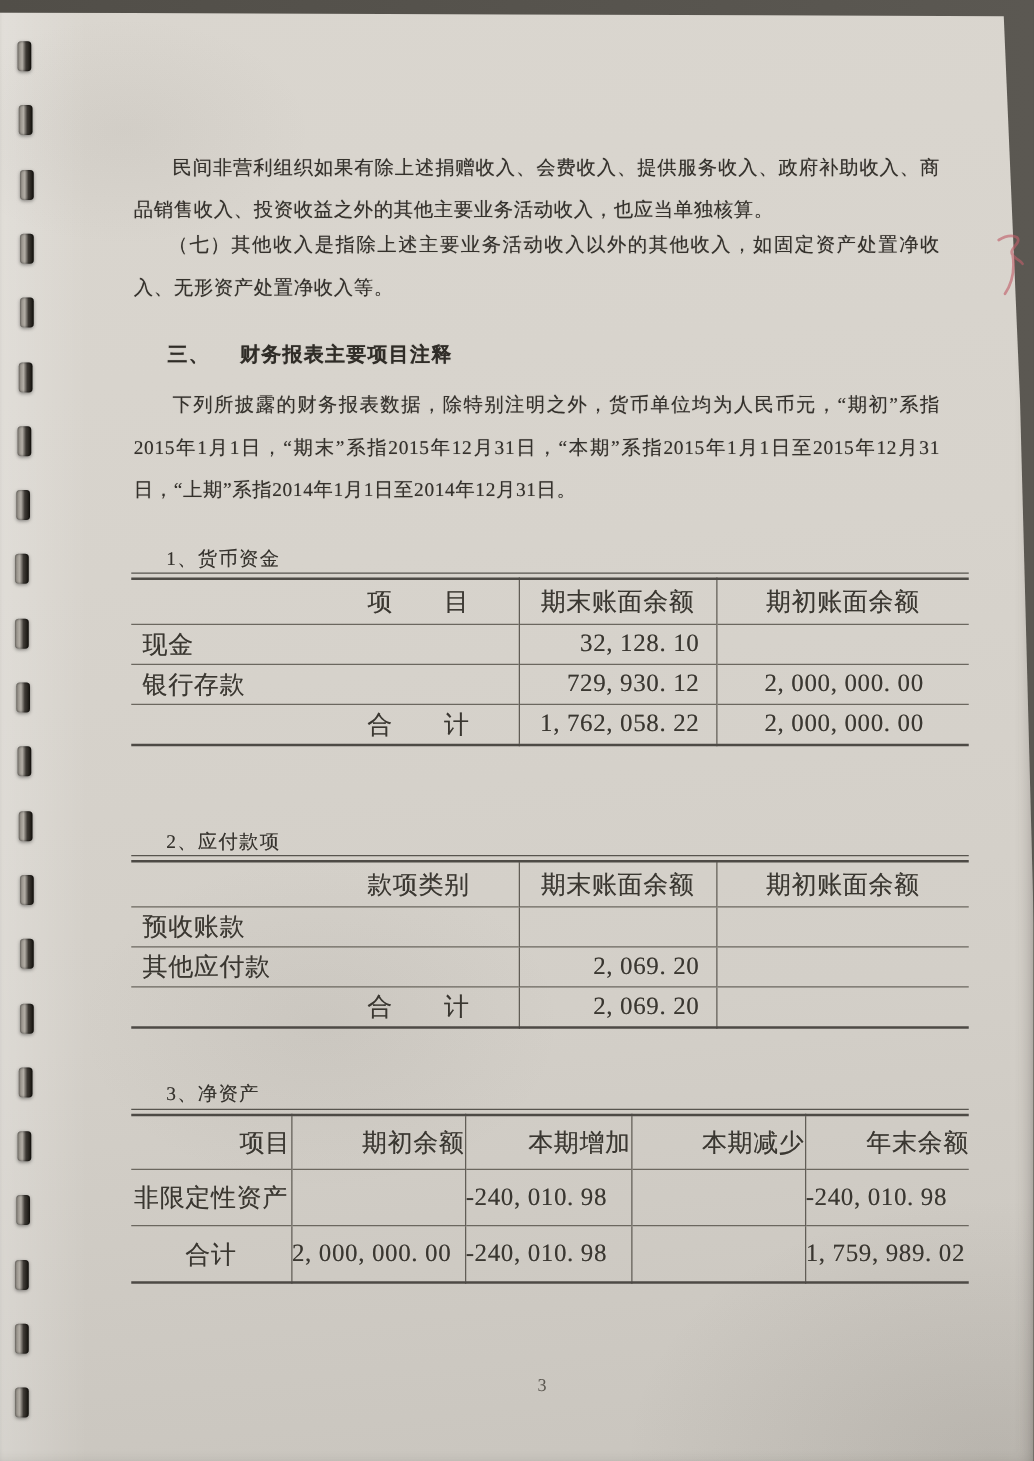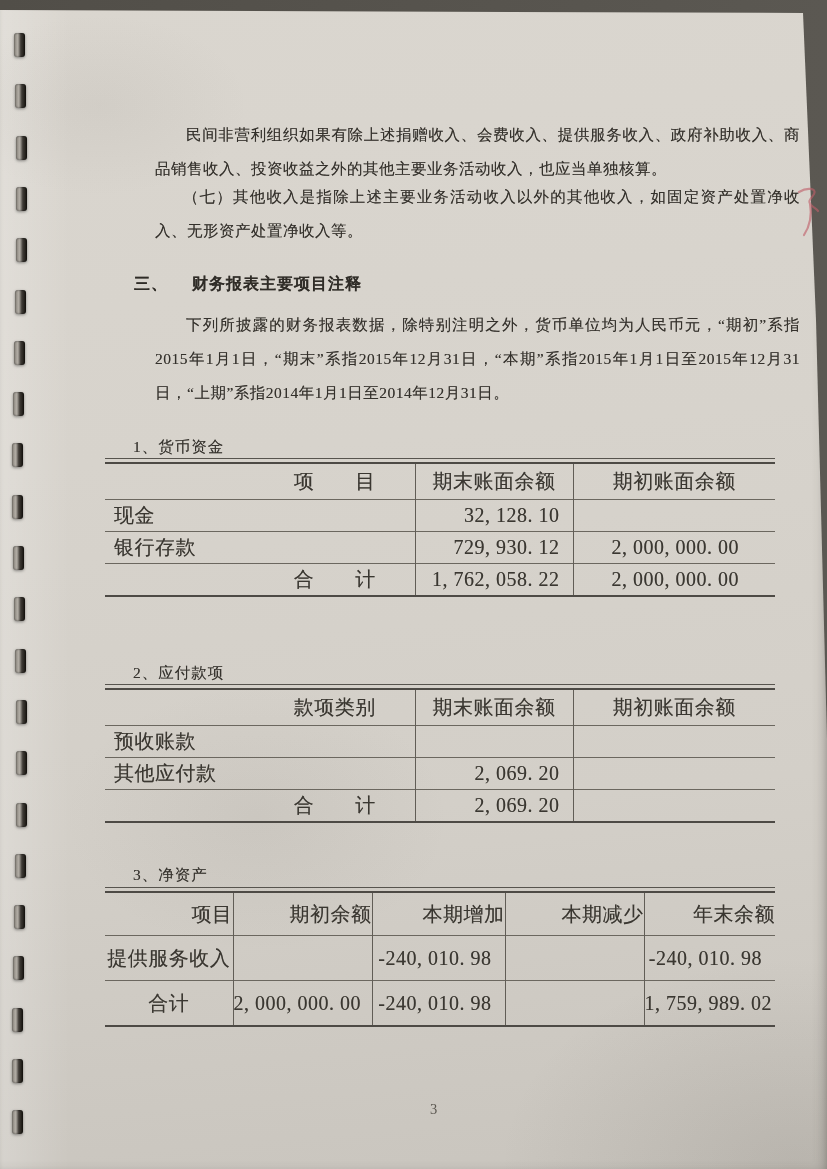--- a/index.html
+++ b/index.html
@@ -32,21 +32,20 @@
     background:linear-gradient(90deg,#8f8a82 0%,#b2ada5 35%,#3e3a35 62%,#17140f 100%);
     box-shadow:0 1px 3px rgba(0,0,0,0.4), inset 0 0 2px rgba(0,0,0,0.65);
   }
 
   
   .para {
     position:absolute; left:107px; width:645px;
     font-size:15.5px; line-height:34px; letter-spacing:0.5px;
     text-align:justify; color:#34312c;
     text-shadow:0 0 0.6px rgba(64,58,52,0.55);
-    margin-left:48px;
   }
   .indent { text-indent:2em; }
   .sec-heading {
     position:absolute; left:134px; top:274px;
     font-size:16px; font-weight:700; letter-spacing:1px; color:#2f2c27;
     text-shadow:0 0 0.6px rgba(55,50,45,0.6);
   }
   .sec-heading .ttl { margin-left:24px; }
 
   
@@ -70,21 +69,21 @@
   tr + tr td, tbody tr:first-child td { border-top:1px solid #6b675f; }
   .t12 th { height:35px; }
   .t12 td { height:31px;margin-top:12px; }
   .t3 th { height:42px; }
   .t3 td { height:44px; }
   .item { text-align:left; padding-left:9px; }
   .shift { text-align:center; padding-left:150px; }  
   .num2 { text-align:right; padding-right:13px; letter-spacing:0.5px; }
   .num3 { text-align:right; padding-right:36px; letter-spacing:0.5px; }
   .t3 .cen { text-align:center; }
-  .t3 .num { text-align:right; padding-right:13px; letter-spacing:0.5px; }
+  .t3 .num { padding-right:13px; letter-spacing:0.5px; }
   .t3 th { text-align:right; font-weight:500; }
   .t12 th { text-align:center; font-weight:500; }
 
   .page-num {
     position:absolute; top:1101px; left:430px;
     font-size:14.5px; color:#5b5750; letter-spacing:1px;
   }
 
   .red-mark { position:absolute; left:795px; top:185px; opacity:0.62; }
 </style>
@@ -212,21 +211,21 @@
           <tr>
             <th>项目</th>
             <th>期初余额</th>
             <th>本期增加</th>
             <th>本期减少</th>
             <th>年末余额</th>
           </tr>
         </thead>
         <tbody>
           <tr>
-            <td class="cen">提供服务收入</td>
+            <td class="cen">非限定性资产</td>
             <td class="num"></td>
             <td class="num">-240, 010. 98</td>
             <td class="num"></td>
             <td class="num">-240, 010. 98</td>
           </tr>
           <tr>
             <td class="cen">合计</td>
             <td class="num">2, 000, 000. 00</td>
             <td class="num">-240, 010. 98</td>
             <td class="num"></td>

